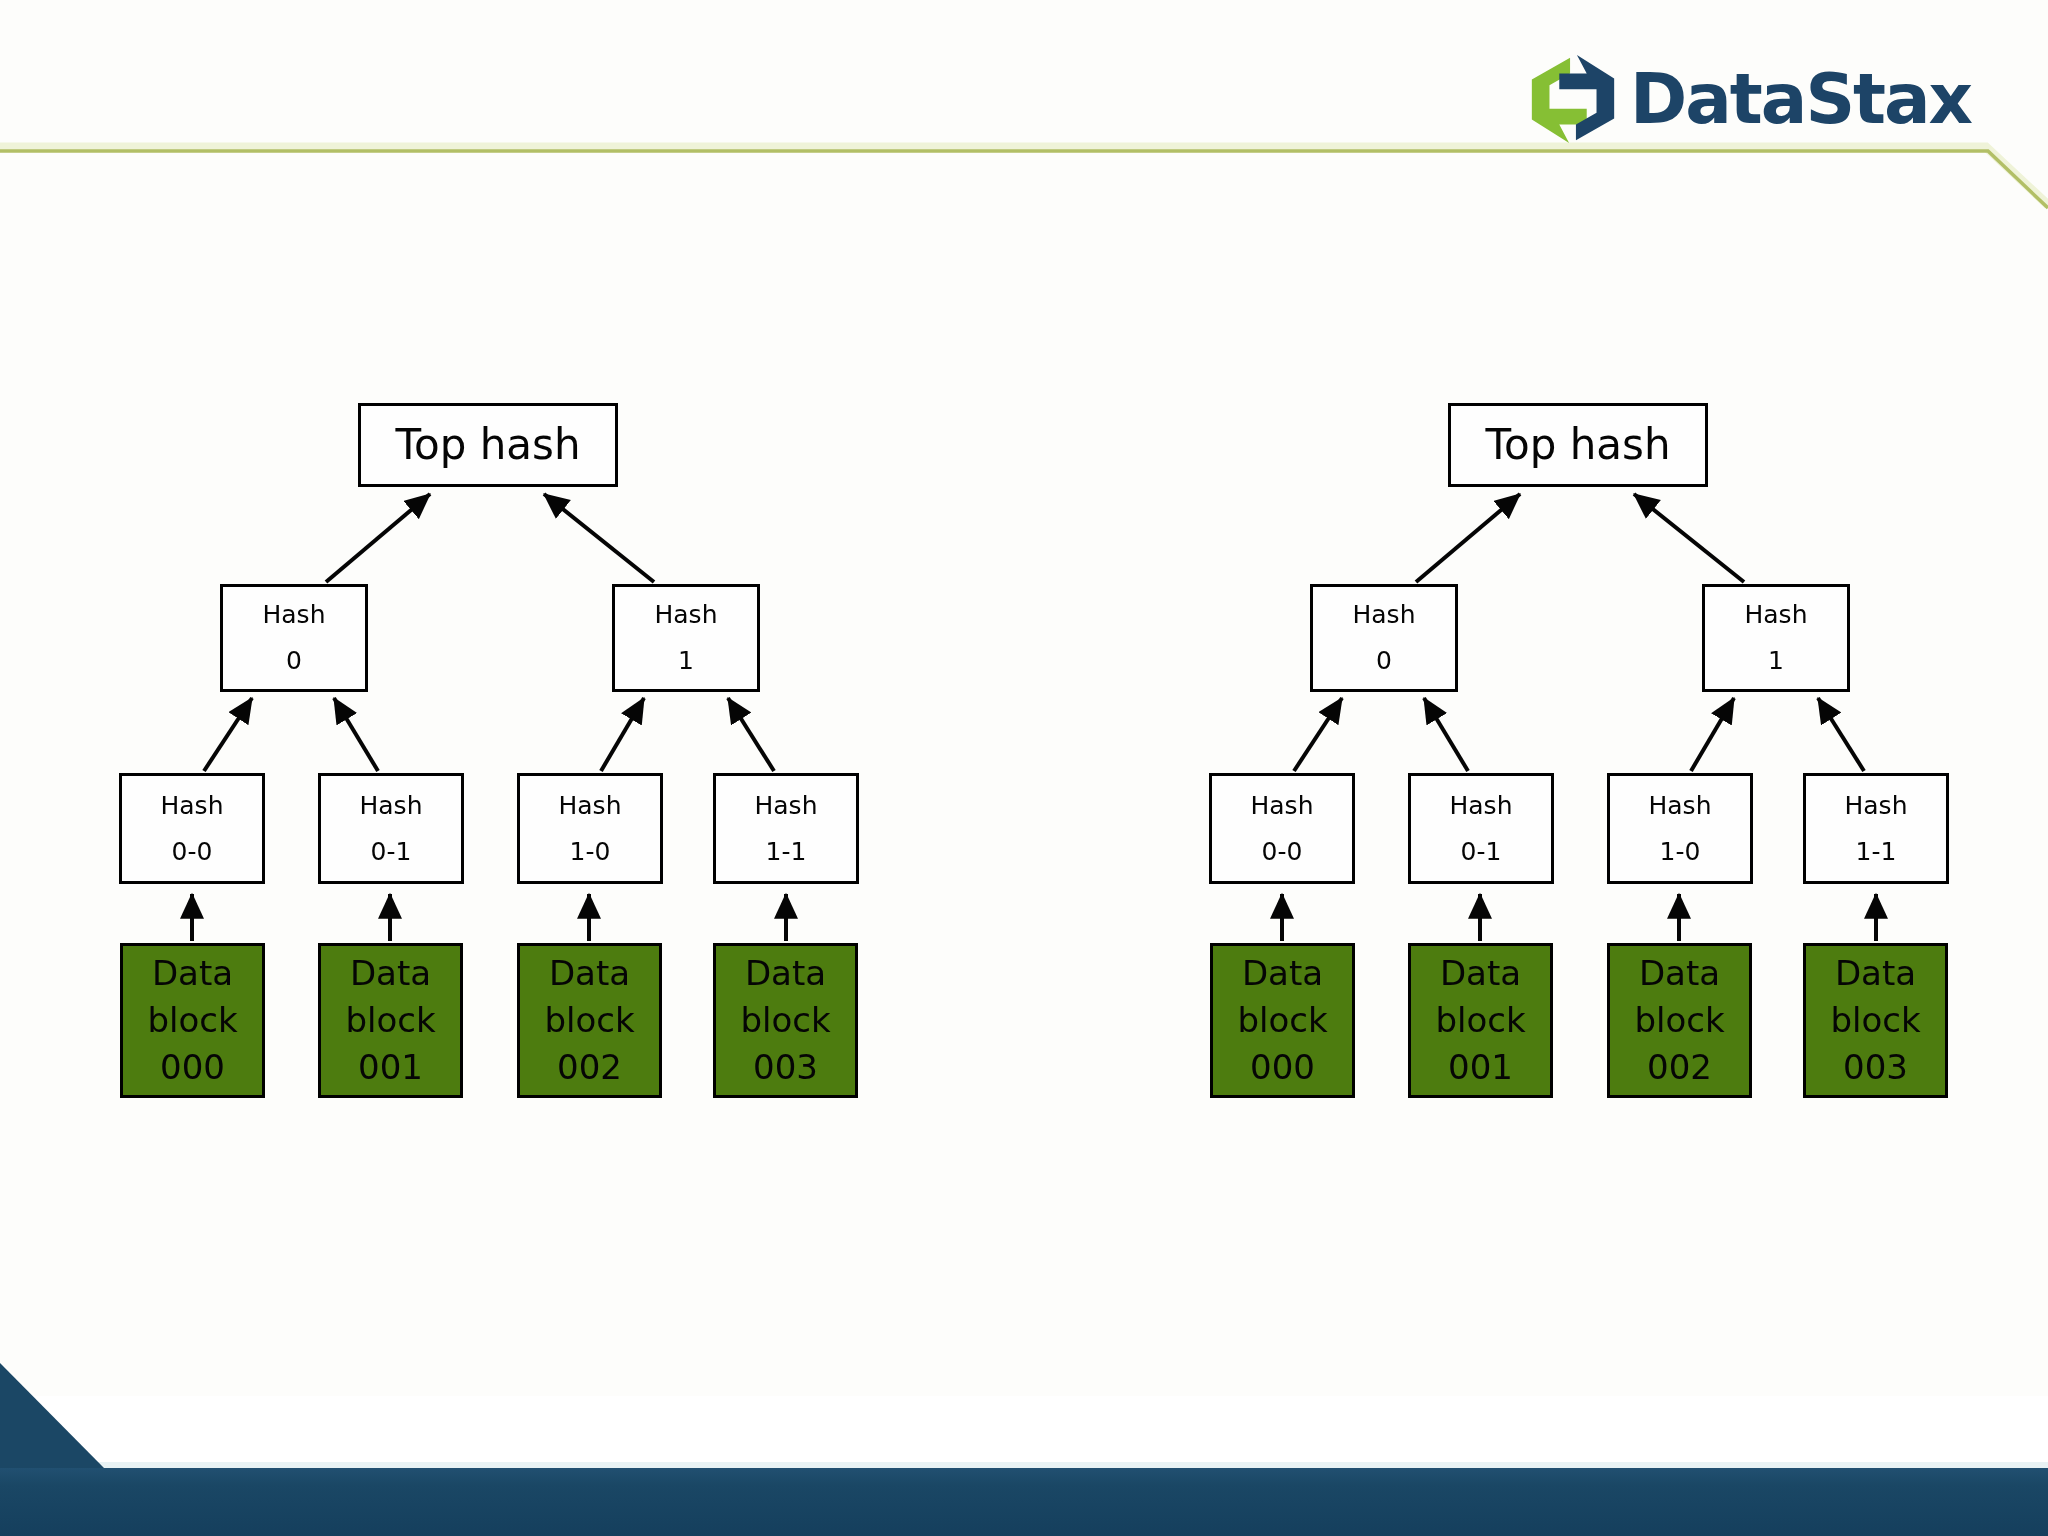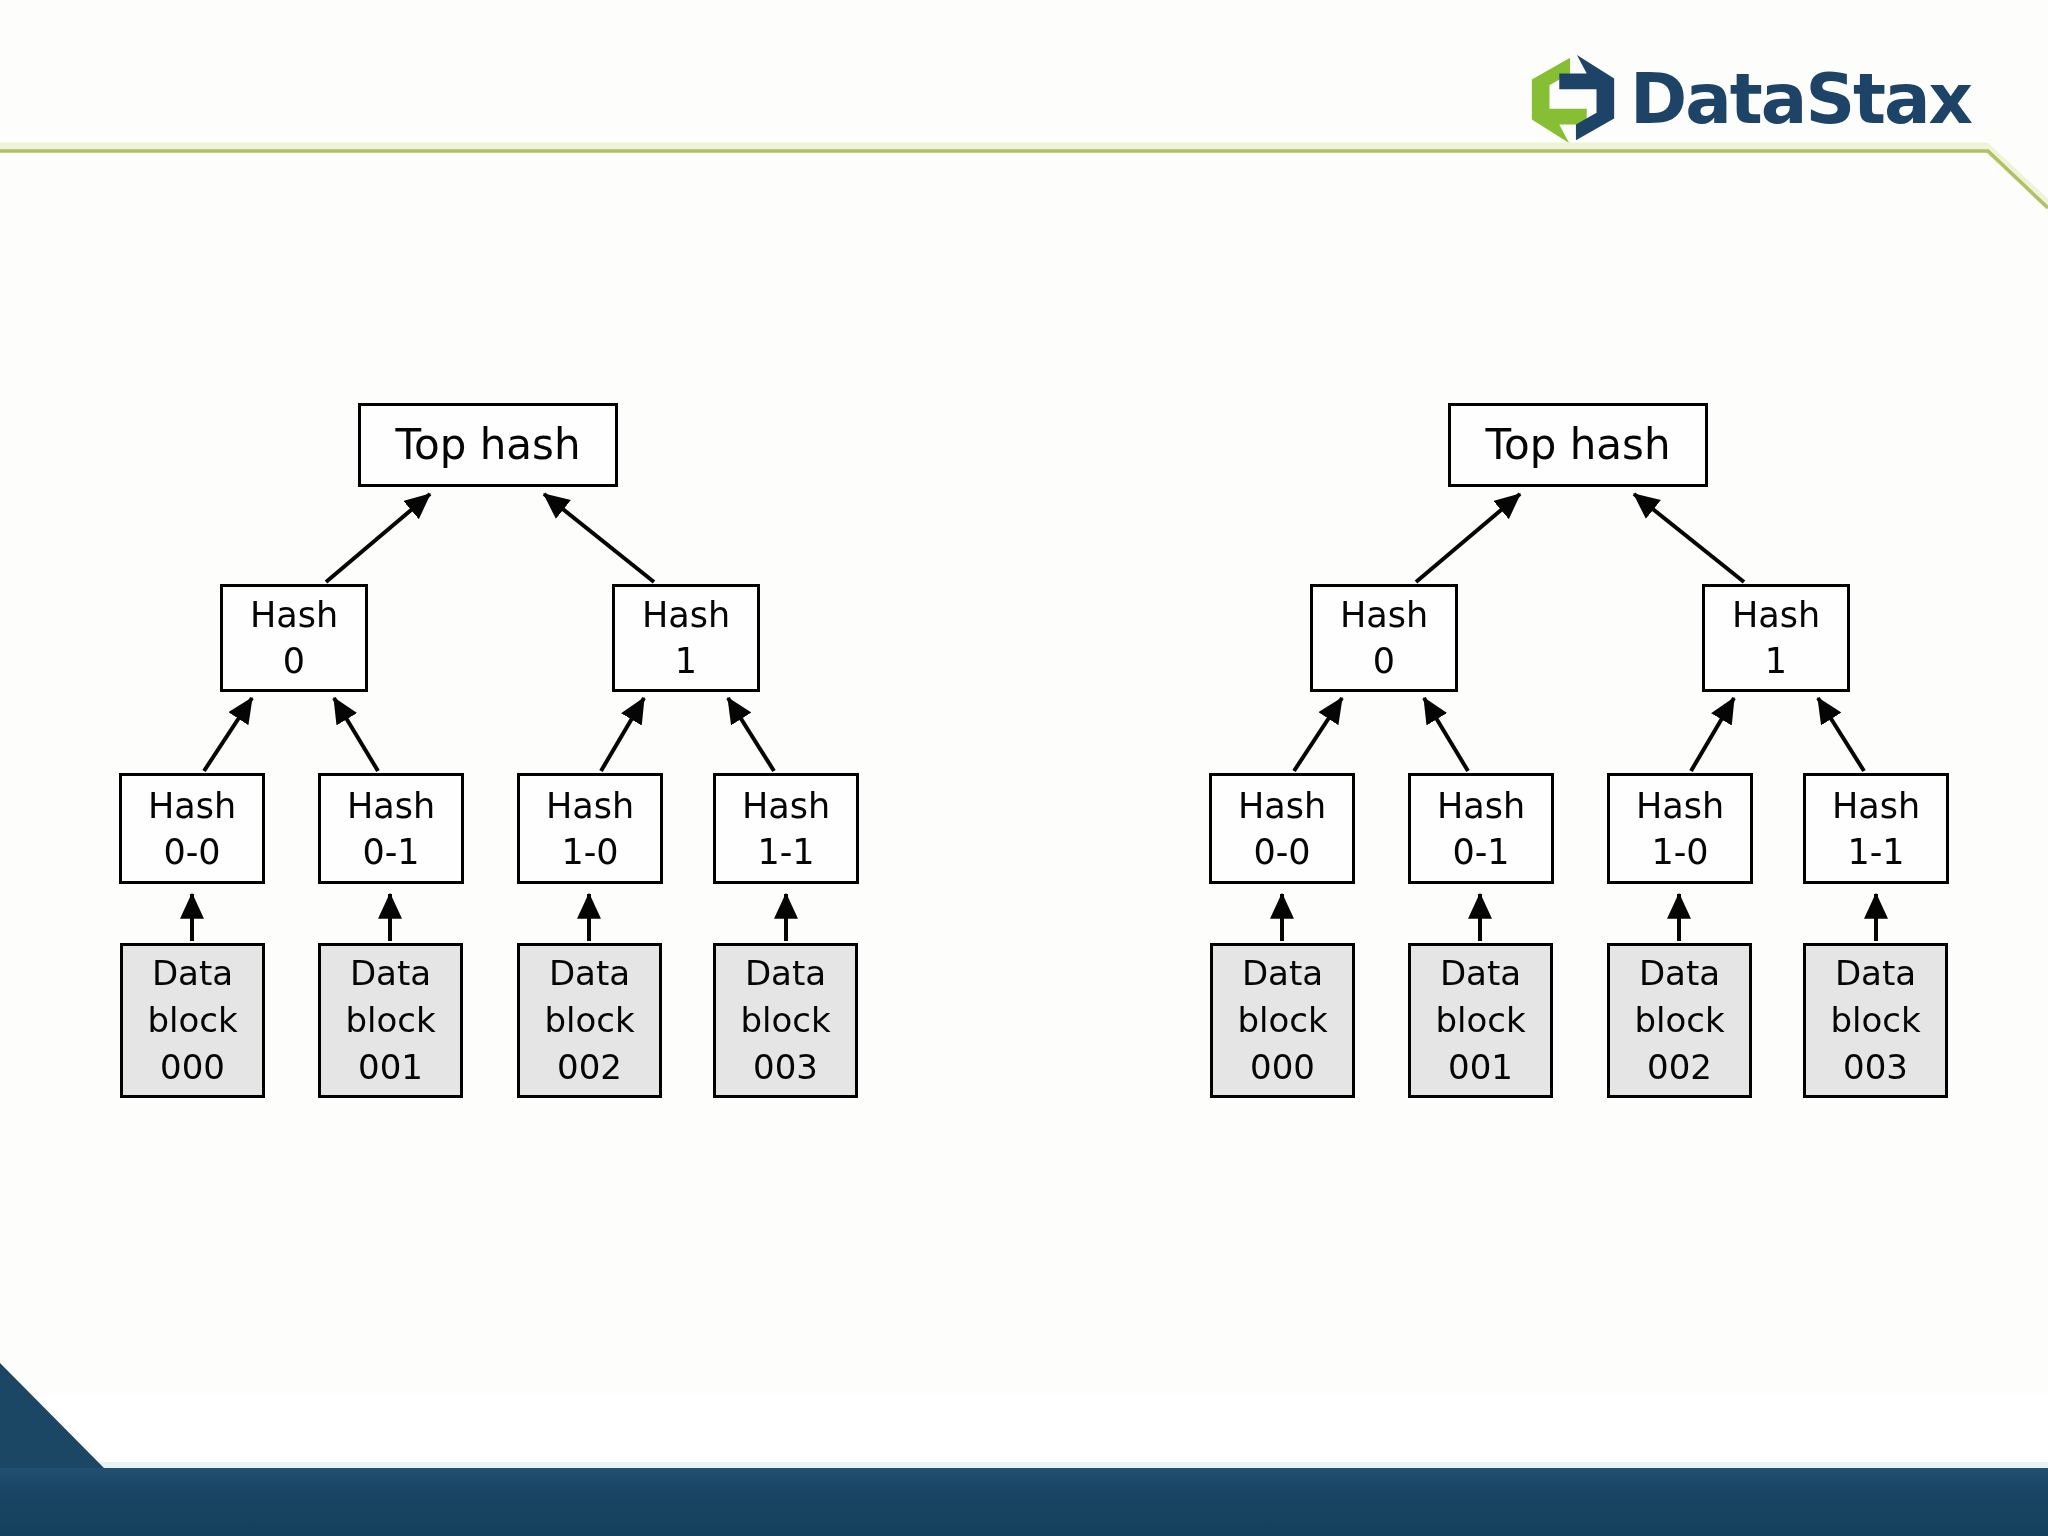--- a/index.html
+++ b/index.html
@@ -23,23 +23,23 @@
   .footer-layer{position:absolute;left:0;top:0;width:2048px;height:1536px;z-index:1;}
 
   
   .arrow-layer{position:absolute;left:0;top:0;width:2048px;height:1536px;z-index:2;}
   .node{
     position:absolute;z-index:3;box-sizing:border-box;
     background:#fefefe;border:3px solid #000;
     display:flex;flex-direction:column;justify-content:center;align-items:center;
     text-align:center;color:#050505;font-weight:normal;
   }
-  .node .ln{display:block;line-height:46px;font-size:35px;}
+  .node .ln{display:block;line-height:46px;font-size:25px;}
   .node.top .ln{font-size:42px;line-height:48px;}
-  .node.data{background:#e5e5e5;}
+  .node.data{background:#4d7c0f;}
   .node.data .ln{line-height:47px;font-size:34px;}
 </style>
 </head>
 <body>
 
 <div class="slide">
 
   <svg class="top-rule" viewBox="0 0 2048 260" aria-hidden="true">
     <polyline points="0,147 1986,147 2048,205" fill="none" stroke="#eff3d8" stroke-width="9"></polyline>
     <polyline points="0,151 1988,151 2048,208" fill="none" stroke="#b2bf66" stroke-width="3.5"></polyline>

